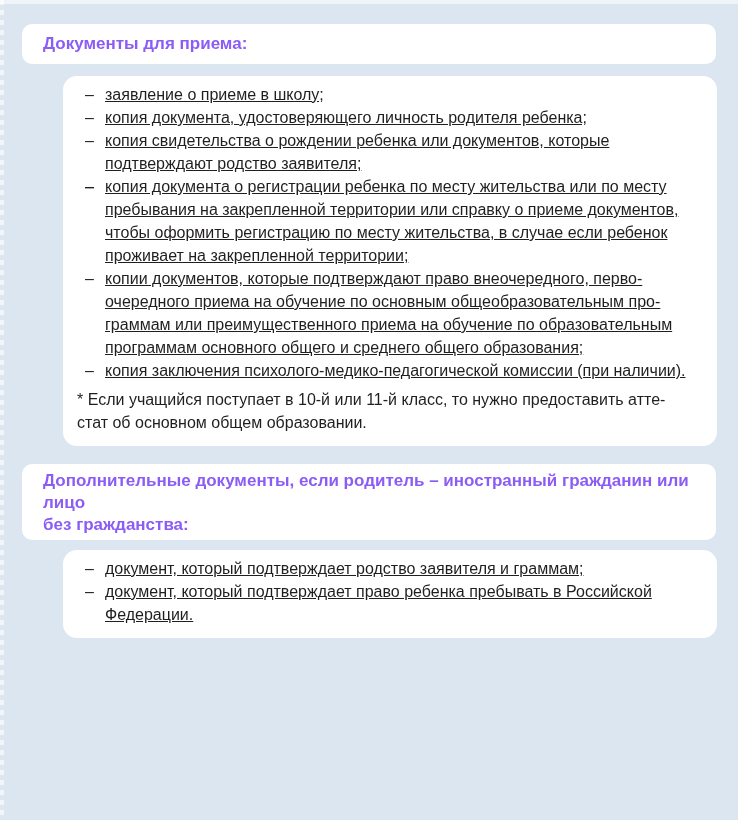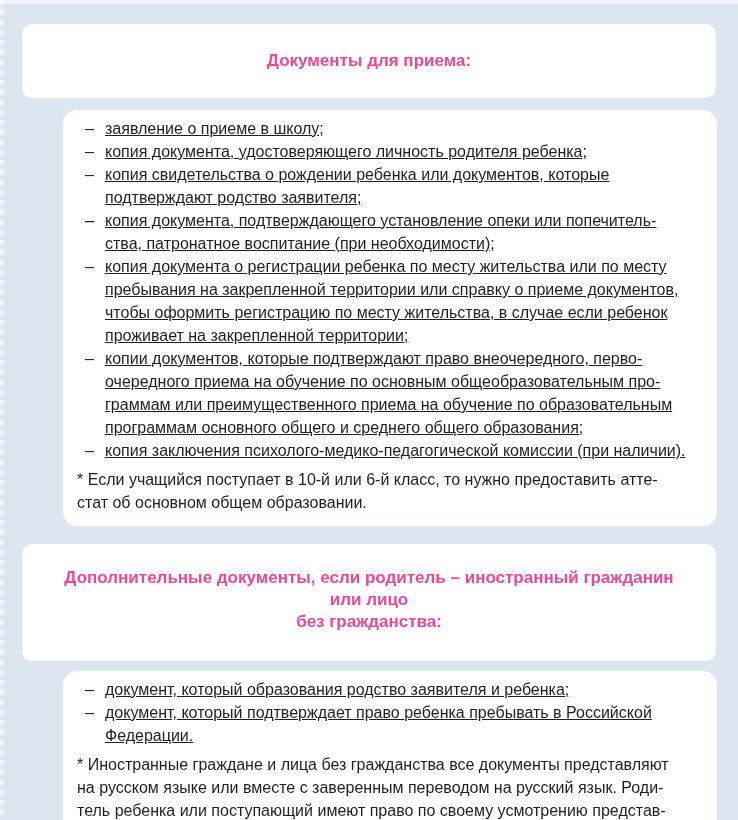--- a/index.html
+++ b/index.html
@@ -34,30 +34,29 @@
     background: rgba(255,255,255,0.55);
   }
   .band {
     background: #ffffff;
     border-radius: 10px;
     margin: 0 22px;
     padding: 9px 21px;
     box-sizing: border-box;
   }
   .band h2 {
-    margin: 17px;
+    margin: 0;
     font-size: 17px;
     line-height: 22px;
     font-weight: bold;
-    color: #ec4899;
+    color: #8b5cf6;
     white-space: pre-line;
-    text-align: center;
   }
   .band.first { margin-top: 24px; }
-  .band.second { margin-top: 18px; padding-top: 6px; padding-bottom: 11px; }
+  .band.second { margin-top: 18px; padding-top: 6px; padding-bottom: 4px; }
   .card {
     background: #ffffff;
     border-radius: 14px;
     margin: 12px 21px 0 63px;
     padding: 7px 16px 12px 14px;
     box-sizing: border-box;
     color: #211f1e;
     font-size: 16px;
     line-height: 23px;
   }
@@ -109,61 +108,55 @@
       <li>
         <span class="dash">–</span>
         <span class="txt">копия свидетельства о рождении ребенка или документов, которые
 подтверждают родство заявителя;</span>
       </li>
       <li>
         <span class="dash">–</span>
       </li>
       <li>
         <span class="dash">–</span>
-        <span class="txt">копия документа, подтверждающего установление опеки или попечитель-
-ства, патронатное воспитание (при необходимости);</span>
       </li>
       <li>
         <span class="dash">–</span>
         <span class="txt">копия документа о регистрации ребенка по месту жительства или по месту
 пребывания на закрепленной территории или справку о приеме документов,
 чтобы оформить регистрацию по месту жительства, в случае если ребенок
 проживает на закрепленной территории;</span>
       </li>
       <li>
         <span class="dash">–</span>
         <span class="txt">копии документов, которые подтверждают право внеочередного, перво-
 очередного приема на обучение по основным общеобразовательным про-
 граммам или преимущественного приема на обучение по образовательным
 программам основного общего и среднего общего образования;</span>
       </li>
       <li>
         <span class="dash">–</span>
         <span class="txt">копия заключения психолого-медико-педагогической комиссии (при наличии).</span>
       </li>
     </ul>
-    <p class="footnote">* Если учащийся поступает в 10-й или 6-й класс, то нужно предоставить атте-
+    <p class="footnote">* Если учащийся поступает в 10-й или 11-й класс, то нужно предоставить атте-
 стат об основном общем образовании.</p>
   </div>
 
   <div class="band second">
     <h2>Дополнительные документы, если родитель – иностранный гражданин или лицо
 без гражданства:</h2>
   </div>
 
   <div class="card second">
     <ul class="doc-list">
       <li>
         <span class="dash">–</span>
-        <span class="txt">документ, который образования родство заявителя и ребенка;</span>
+        <span class="txt">документ, который подтверждает родство заявителя и граммам;</span>
       </li>
       <li>
         <span class="dash">–</span>
         <span class="txt">документ, который подтверждает право ребенка пребывать в Российской
 Федерации.</span>
       </li>
     </ul>
-    <p class="footnote">* Иностранные граждане и лица без гражданства все документы представляют
-на русском языке или вместе с заверенным переводом на русский язык. Роди-
-тель ребенка или поступающий имеют право по своему усмотрению представ-
-лять другие документы.</p>
   </div>
 </div>
 
 </body></html>

